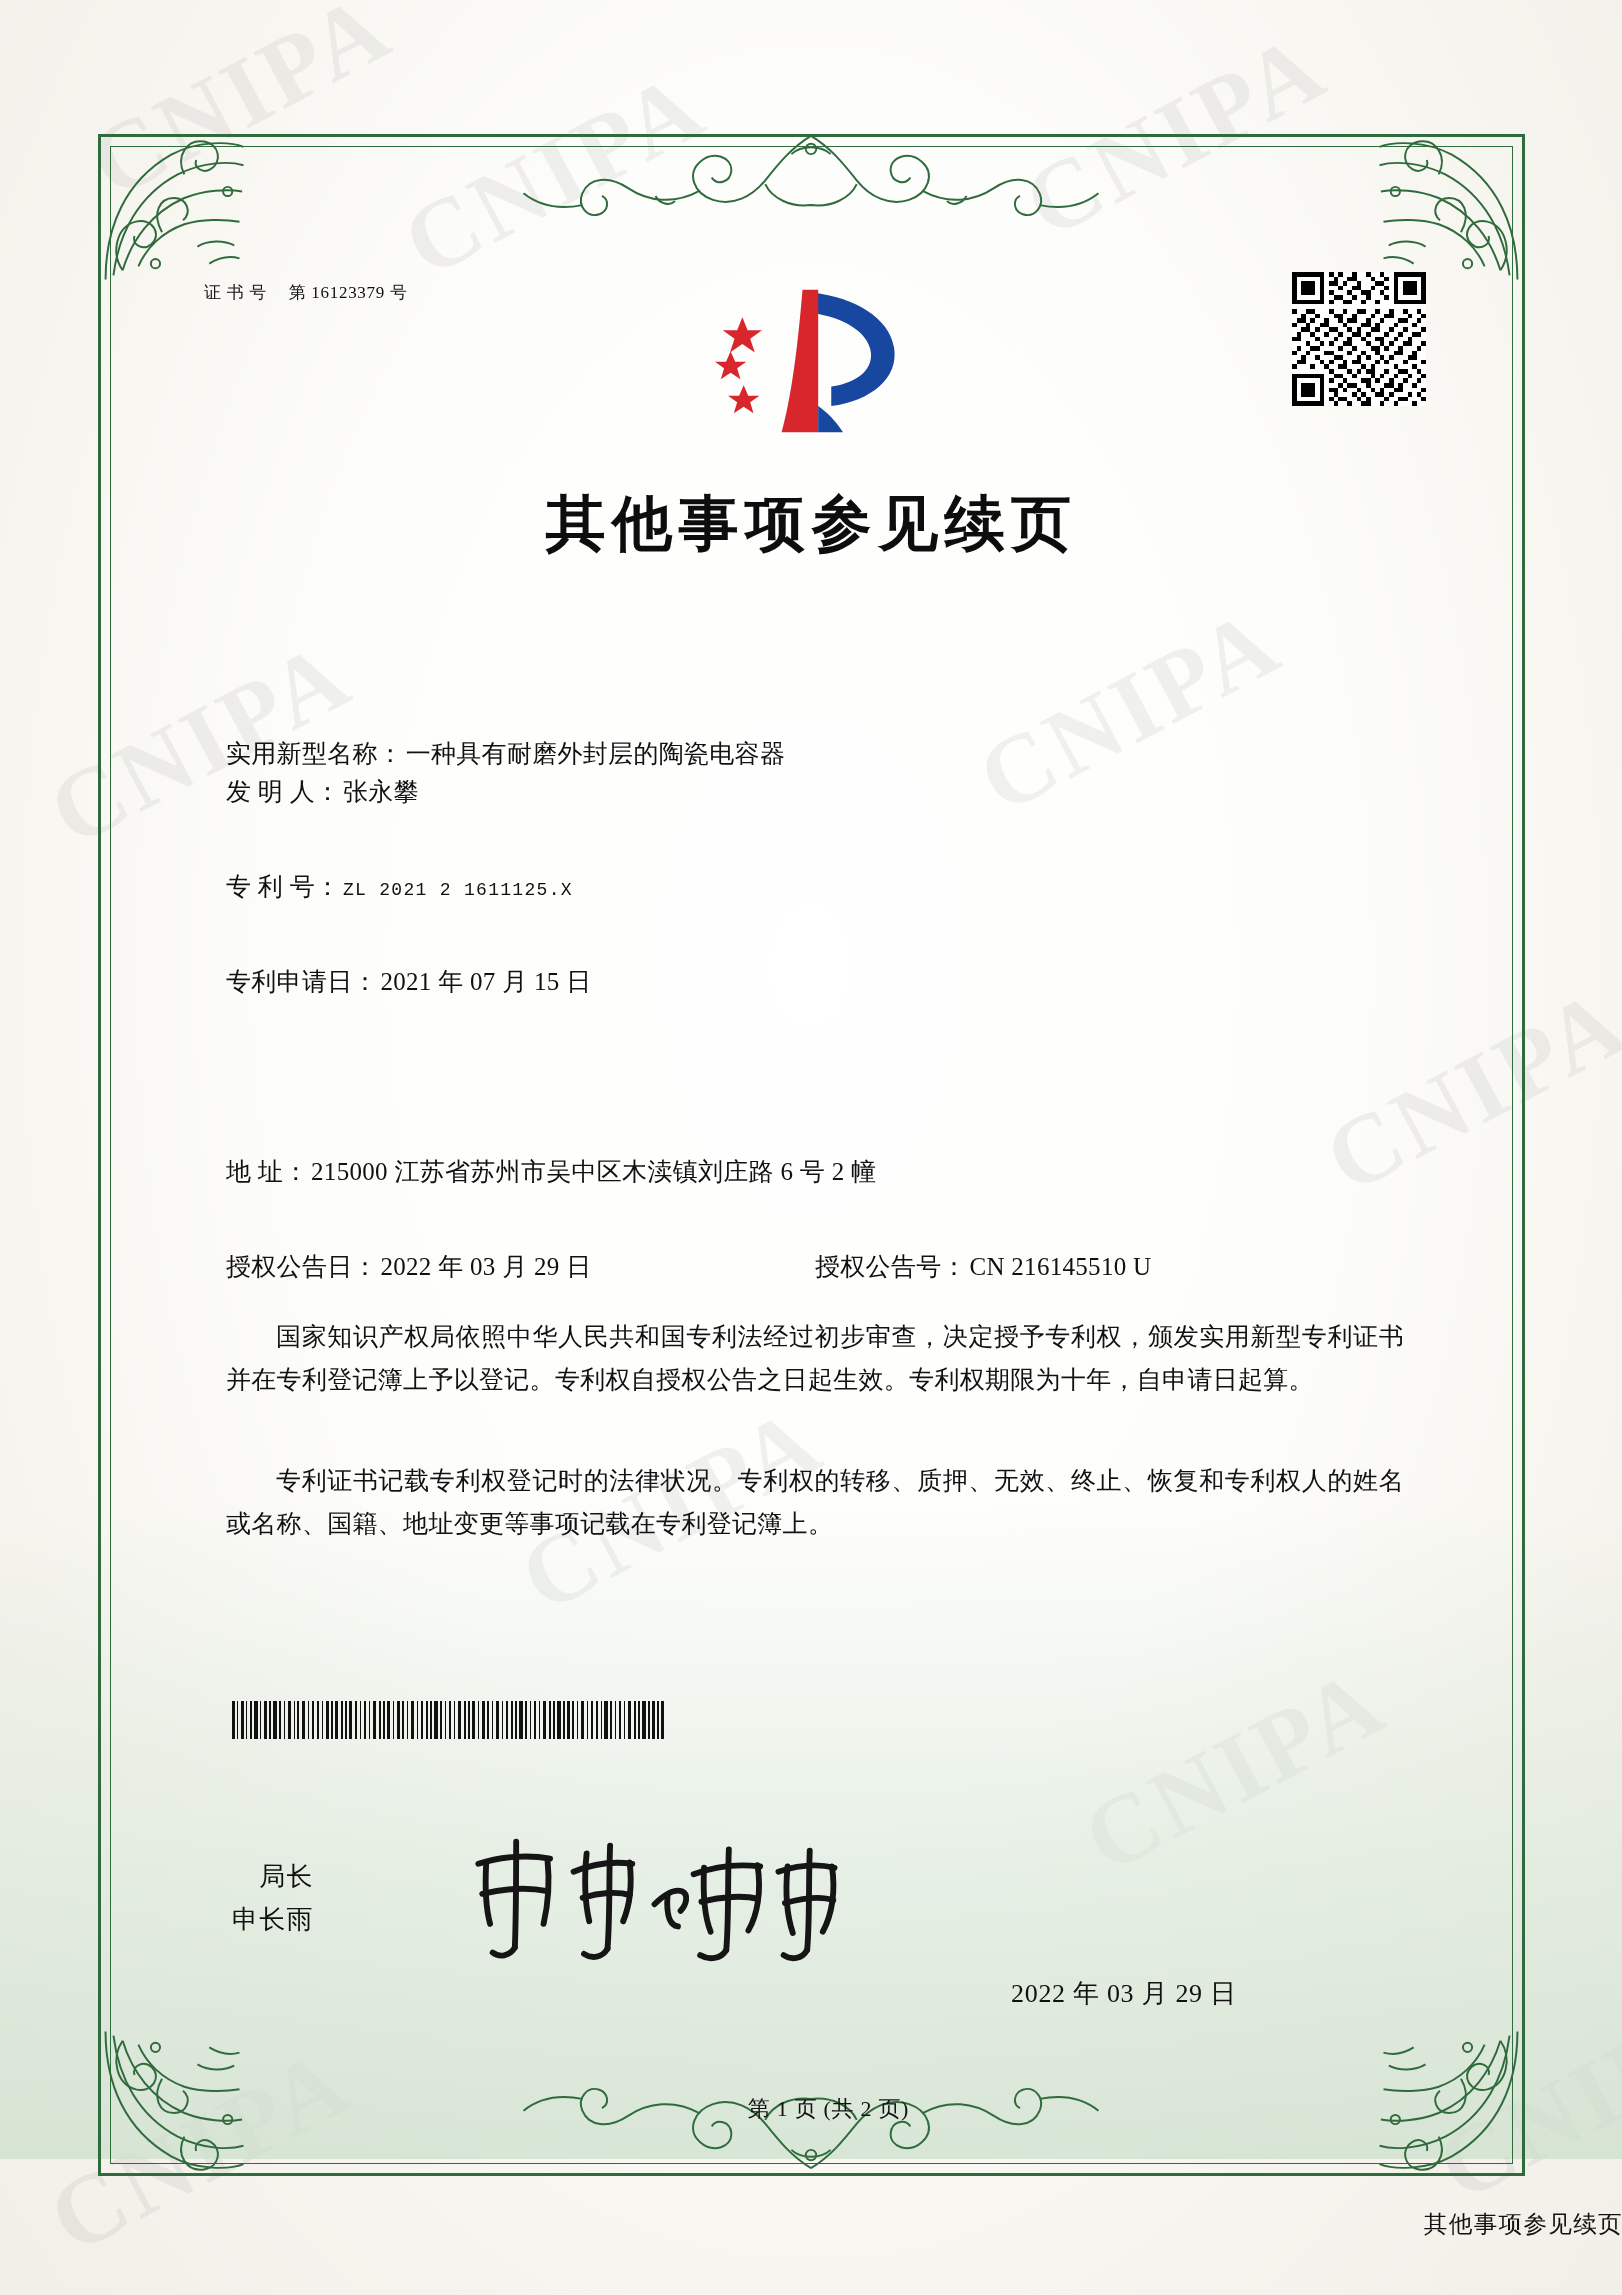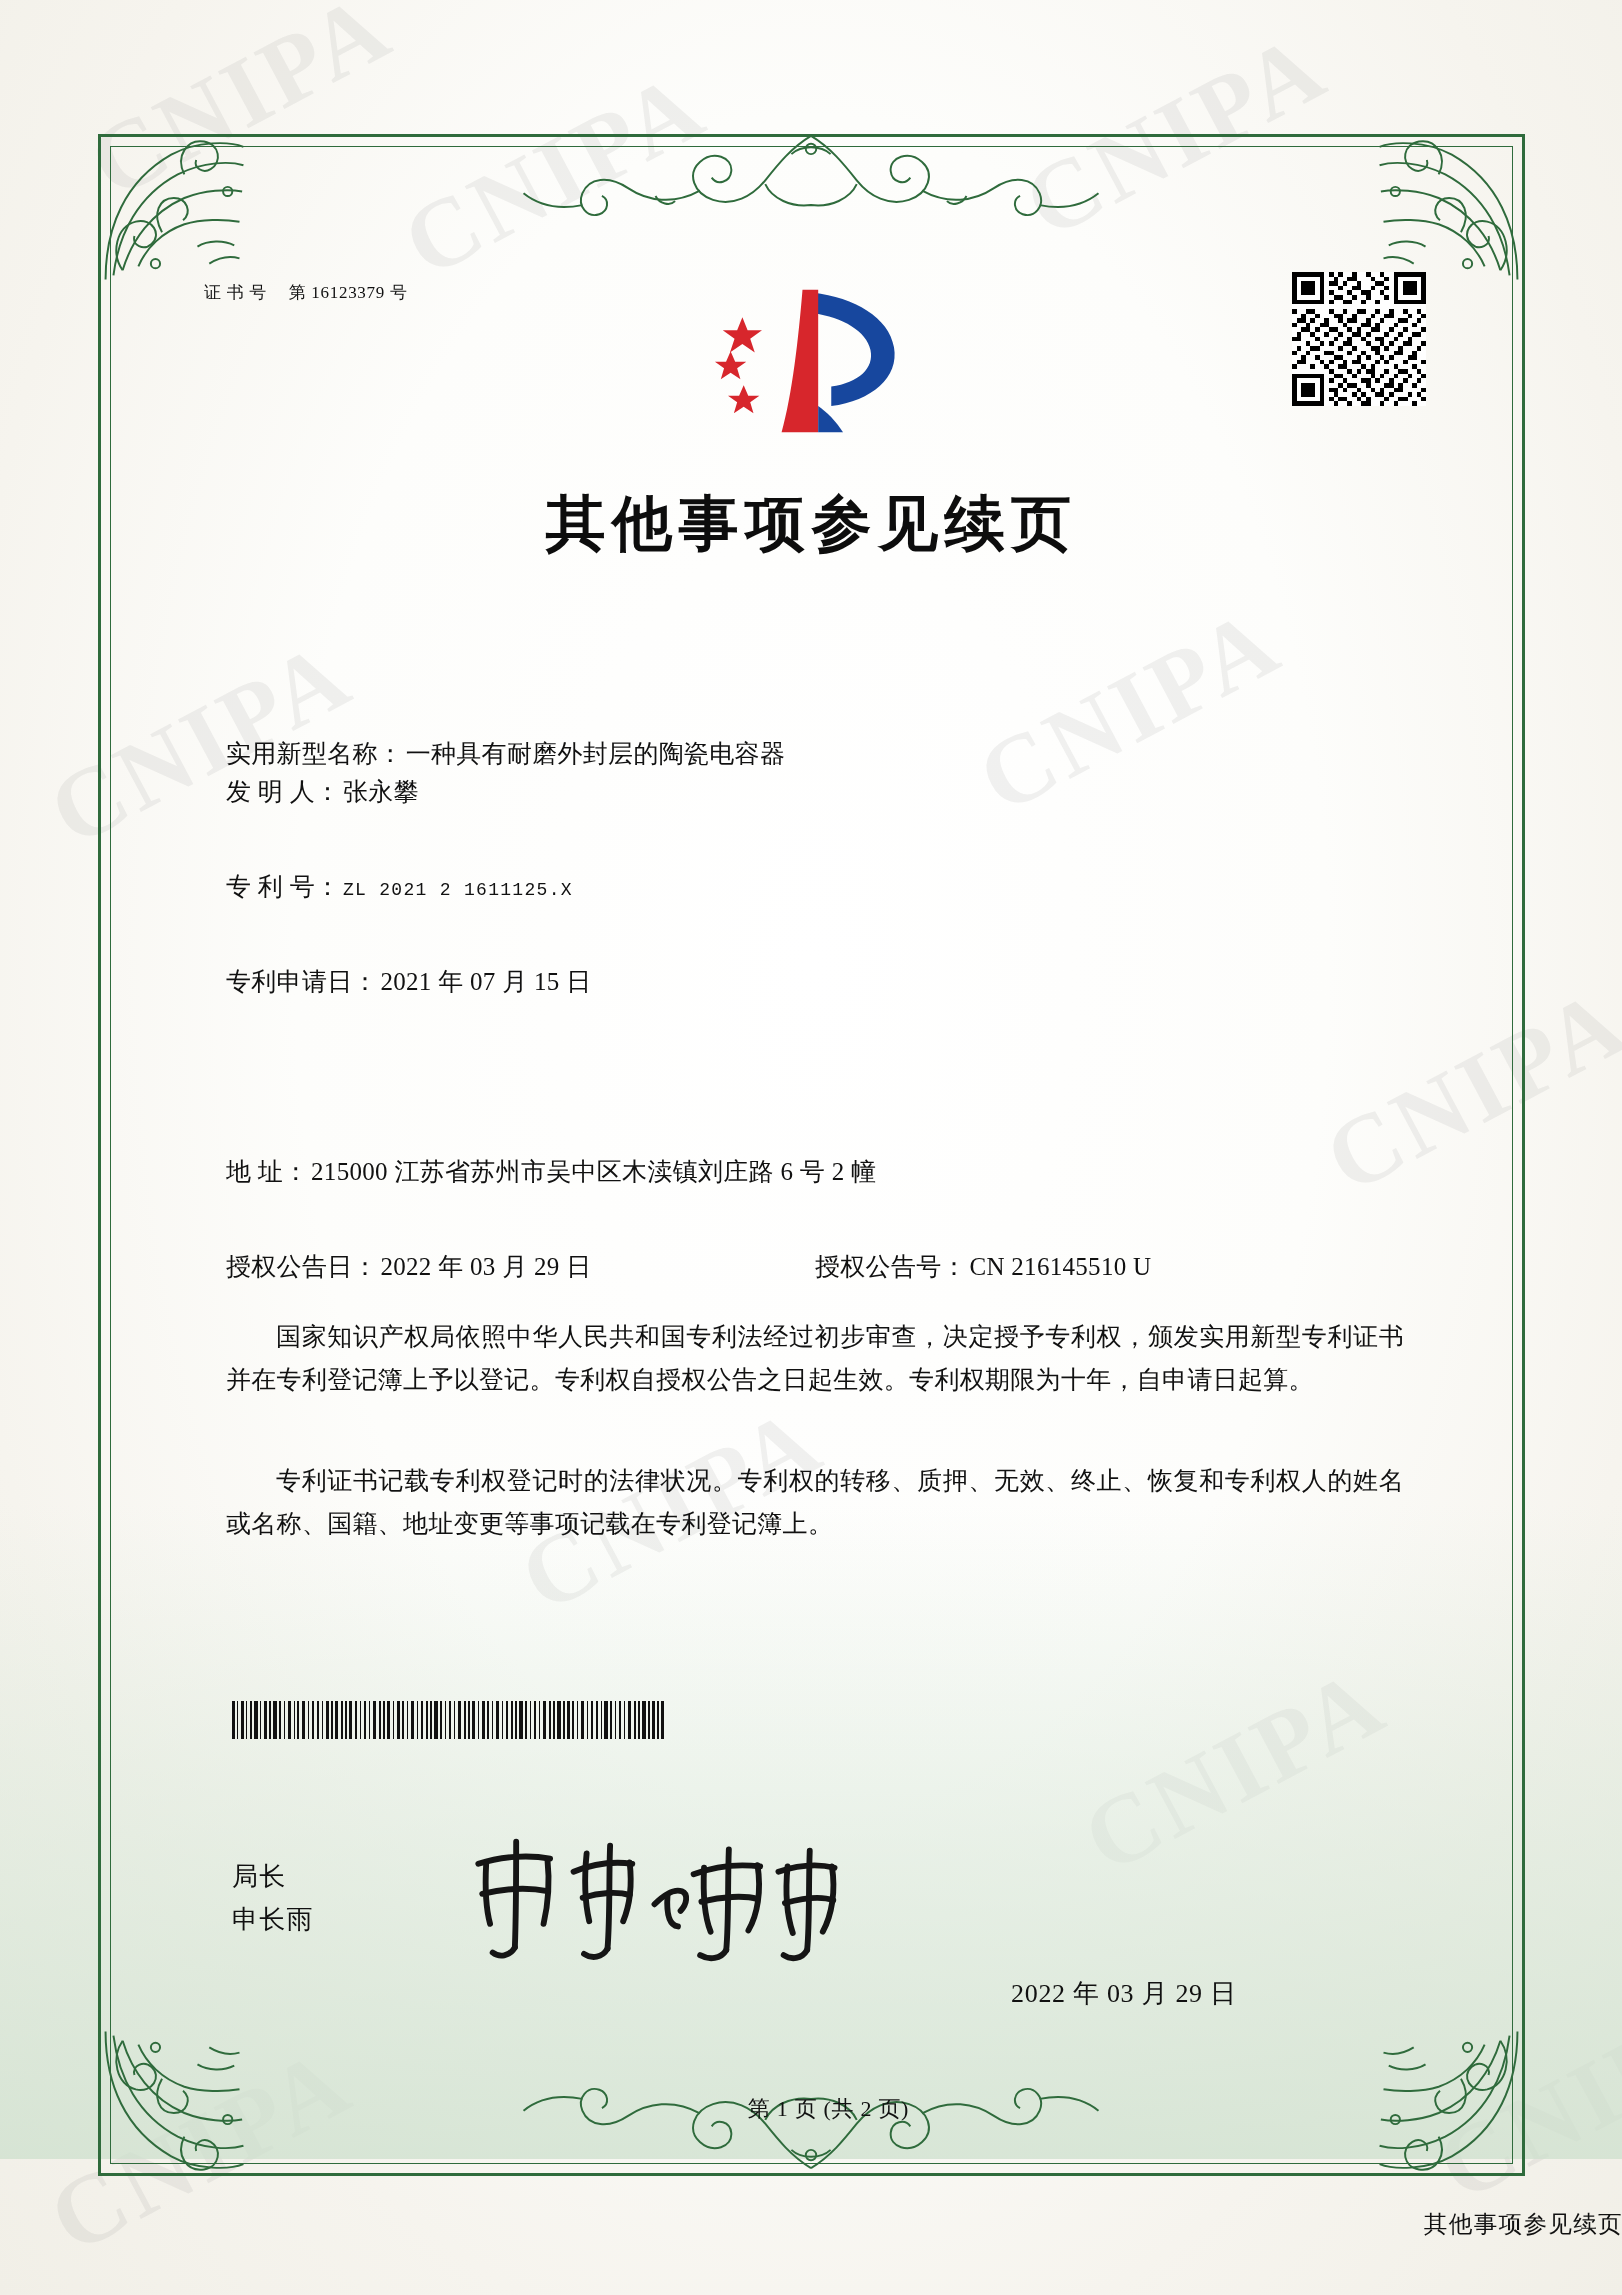--- a/index.html
+++ b/index.html
@@ -184,20 +184,21 @@
   .barcode svg { width: 100%; height: 100%; display: block; }
 
   .director {
     position: absolute;
     left: 232px;
     top: 1855px;
     font-size: 26px;
     line-height: 43px;
     color: #111;
     letter-spacing: 1.3px;
+    text-align: right;
   }
 
   .signature {
     position: absolute;
     left: 458px;
     top: 1826px;
     width: 406px;
     height: 137px;
     color: #151515;
   }

